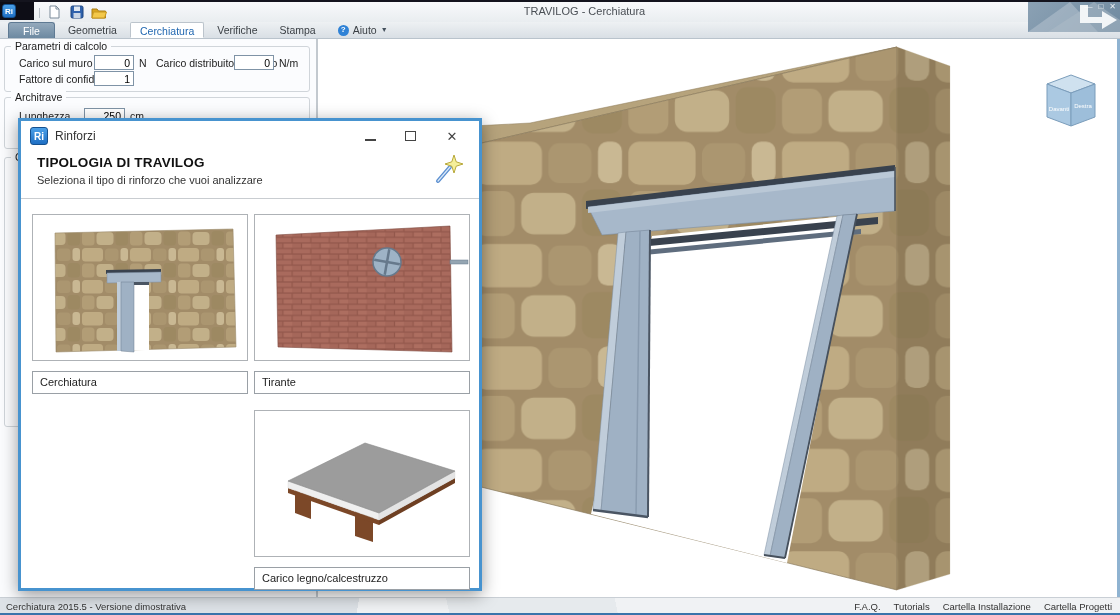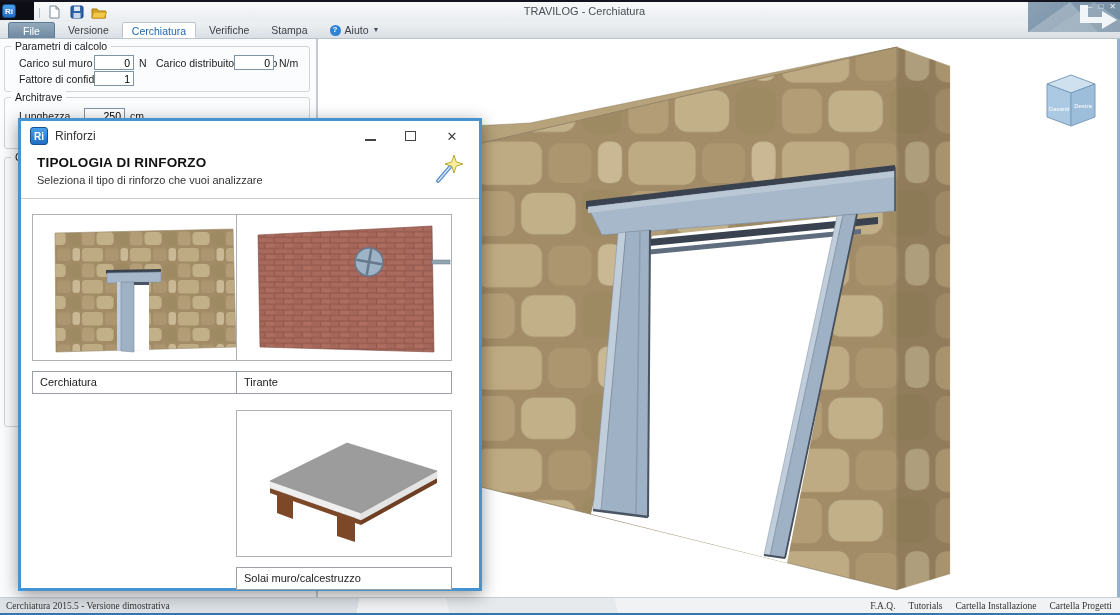--- a/index.html
+++ b/index.html
@@ -50,21 +50,21 @@
 
   
   .viewport { position:absolute; left:317px; top:33px; width:803px; height:562px; background:#fff;
               border-left:1px solid #c3c9cf; border-top:1px solid #c3c9cf; border-right:3px solid #8fb3d1; }
   .navcube { position:absolute; right:18px; top:34px; }
 
   
   .statusbar { position:absolute; left:0; top:595px; width:100%; height:16px; background:#f0f2f4;
                background-image:linear-gradient(100deg,#dde2e7 0 32%,rgba(0,0,0,0) 32%),
                                 linear-gradient(78deg,rgba(0,0,0,0) 40%,#e6eaed 40% 55%,rgba(0,0,0,0) 55%);
-               border-top:1px solid #c9cfd5;font-family:Liberation Serif, serif; }
+               border-top:1px solid #c9cfd5; }
   .status-left { position:absolute; left:6px; top:3px; font-size:9.5px; color:#333; }
   .status-links { position:absolute; right:8px; top:3px; display:flex; gap:13px; font-size:9.5px; color:#333; }
   .bottombar { position:absolute; left:0; top:611px; width:100%; height:4px;
                background:#3a74ab; border-bottom:1px solid #2b5a8a; }
 
   
   .dialog { position:absolute; left:18px; top:116px; width:464px; height:473px; background:#fff;
             border:3px solid #4793cf; box-shadow:0 4px 16px rgba(0,0,0,.4); z-index:10; }
   .dlg-titlebar { position:relative; height:30px; }
   .dlg-ri { position:absolute; left:9px; top:6px; width:18px; height:18px; border-radius:3px;
@@ -76,21 +76,21 @@
   .glyph-min { width:11px; height:1px; border-bottom:2px solid #444; margin-top:8px; }
   .glyph-max { width:11px; height:10px; border:1.5px solid #444; }
   .glyph-close { font-size:13px; line-height:13px; color:#444; }
   .dlg-header { position:relative; padding:4px 16px 0 16px; }
   .dlg-h1 { font-size:13.5px; font-weight:bold; color:#111; letter-spacing:.2px; }
   .dlg-h2 { font-size:11px; color:#333; margin-top:4px; }
   .wand { position:absolute; right:14px; top:2px; }
   .dlg-sep { border:none; border-top:1px solid #c9cdd1; margin-top:12px; }
   .cards { position:absolute; left:0; right:0; top:93px; bottom:0; padding:0 11px; }
   .card-col-l { position:absolute; left:11px; width:216px; }
-  .card-col-r { position:absolute; left:215px; width:244px; }
+  .card-col-r { position:absolute; left:233px; width:244px; }
   .img-box { width:216px; height:147px; border:1px solid #aeb2b6; background:#fff; overflow:hidden; }
   .lbl-box { width:216px; height:23px; border:1px solid #9aa0a6; background:#fff; margin-top:10px;
              font-size:11px; color:#222; line-height:21px; padding-left:7px; }
   .row2 { margin-top:16px; }
 </style>
 </head>
 <body>
 
 <svg width="0" height="0" style="position:absolute">
   <defs>
@@ -165,21 +165,21 @@
     </div>
     <div class="corner-controls">
       <span>—</span>
       <span>□</span>
       <span>✕</span>
     </div>
   </div>
 
   <div class="tabbar">
     <div class="tab file">File</div>
-    <div class="tab">Versione</div>
+    <div class="tab">Geometria</div>
     <div class="tab selected">Cerchiatura</div>
     <div class="tab">Verifiche</div>
     <div class="tab">Stampa</div>
     <div class="tab help">
       <span class="q-circle">?</span>
       <span>Aiuto</span>
       <span class="caret">▼</span>
     </div>
   </div>
 
@@ -266,21 +266,21 @@
           <span class="glyph-min"></span>
         </div>
       <div class="dlg-btn" style="right:58px;">
           <span class="glyph-max"></span>
         </div>
       <div class="dlg-btn" style="right:16px;">
           <span class="glyph-close">✕</span>
         </div>
     </div>
     <div class="dlg-header">
-      <div class="dlg-h1">TIPOLOGIA DI RINFORZO</div>
+      <div class="dlg-h1">TIPOLOGIA DI TRAVILOG</div>
       <div class="dlg-h2">Seleziona il tipo di rinforzo che vuoi analizzare</div>
       <svg class="wand" width="32" height="32" viewBox="0 0 32 32">
         <line x1="17" y1="14" x2="5" y2="28" stroke="#5b8fd0" stroke-width="4" stroke-linecap="round"></line>
         <line x1="17" y1="14" x2="5" y2="28" stroke="#dce9f8" stroke-width="1.2" stroke-linecap="round"></line>
         <polygon points="21,2 23.2,8.8 30,11 23.2,13.2 21,20 18.8,13.2 12,11 18.8,8.8" fill="#f5ef9a" stroke="#b8a93c" stroke-width="1"></polygon>
       </svg>
     </div>
     <hr class="dlg-sep">
     <div class="cards">
 
@@ -322,19 +322,19 @@
             <rect x="45" y="76" width="7" height="6" fill="#d8d8d8"></rect>
             <polygon points="100,100 118,106 118,131 100,125" fill="#7c4828"></polygon>
             <rect x="105" y="97" width="7" height="6" fill="#d8d8d8"></rect>
             <polygon points="33,77 124,109 124,114 33,82" fill="#7c4828"></polygon>
             <polygon points="124,109 200,67 200,72 124,114" fill="#6e3f22"></polygon>
             <polygon points="33,70 124,102 124,109 33,77" fill="#efefef" stroke="#cccccc" stroke-width="0.3"></polygon>
             <polygon points="124,102 200,60 200,67 124,109" fill="#e4e4e4" stroke="#cccccc" stroke-width="0.3"></polygon>
             <polygon points="33,70 110,32 200,60 124,102" fill="#9c9c9c" stroke="#8a8a8a" stroke-width="0.6"></polygon>
           </svg>
         </div>
-        <div class="lbl-box">Solai muro/calcestruzzo</div>
+        <div class="lbl-box">Carico legno/calcestruzzo</div>
       </div>
 
     </div>
   </div>
 
 </div>
 
 </body></html>

